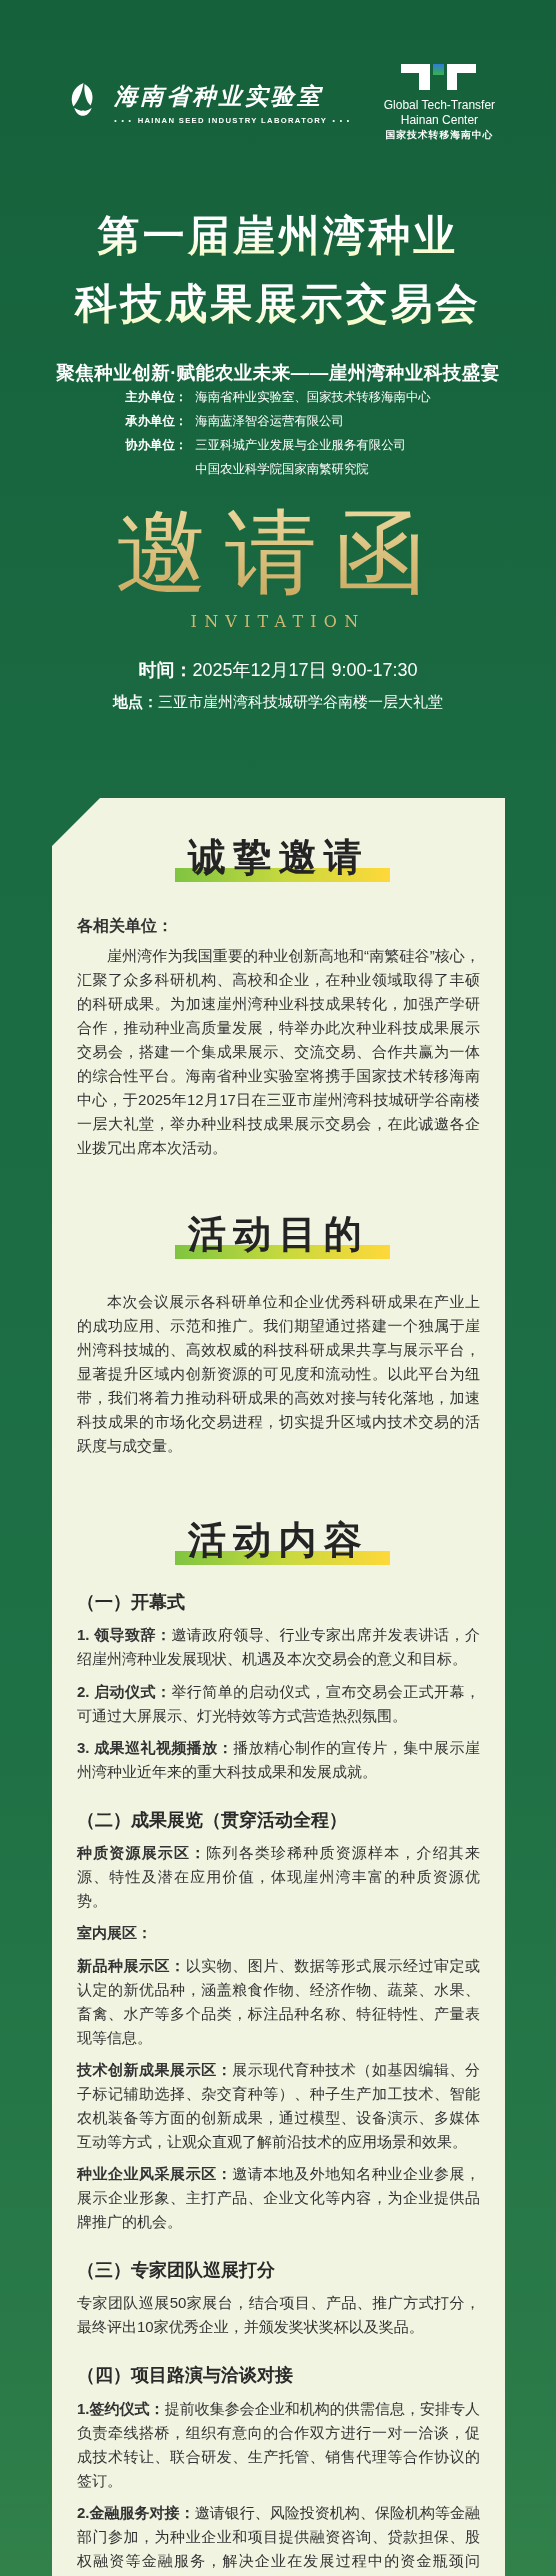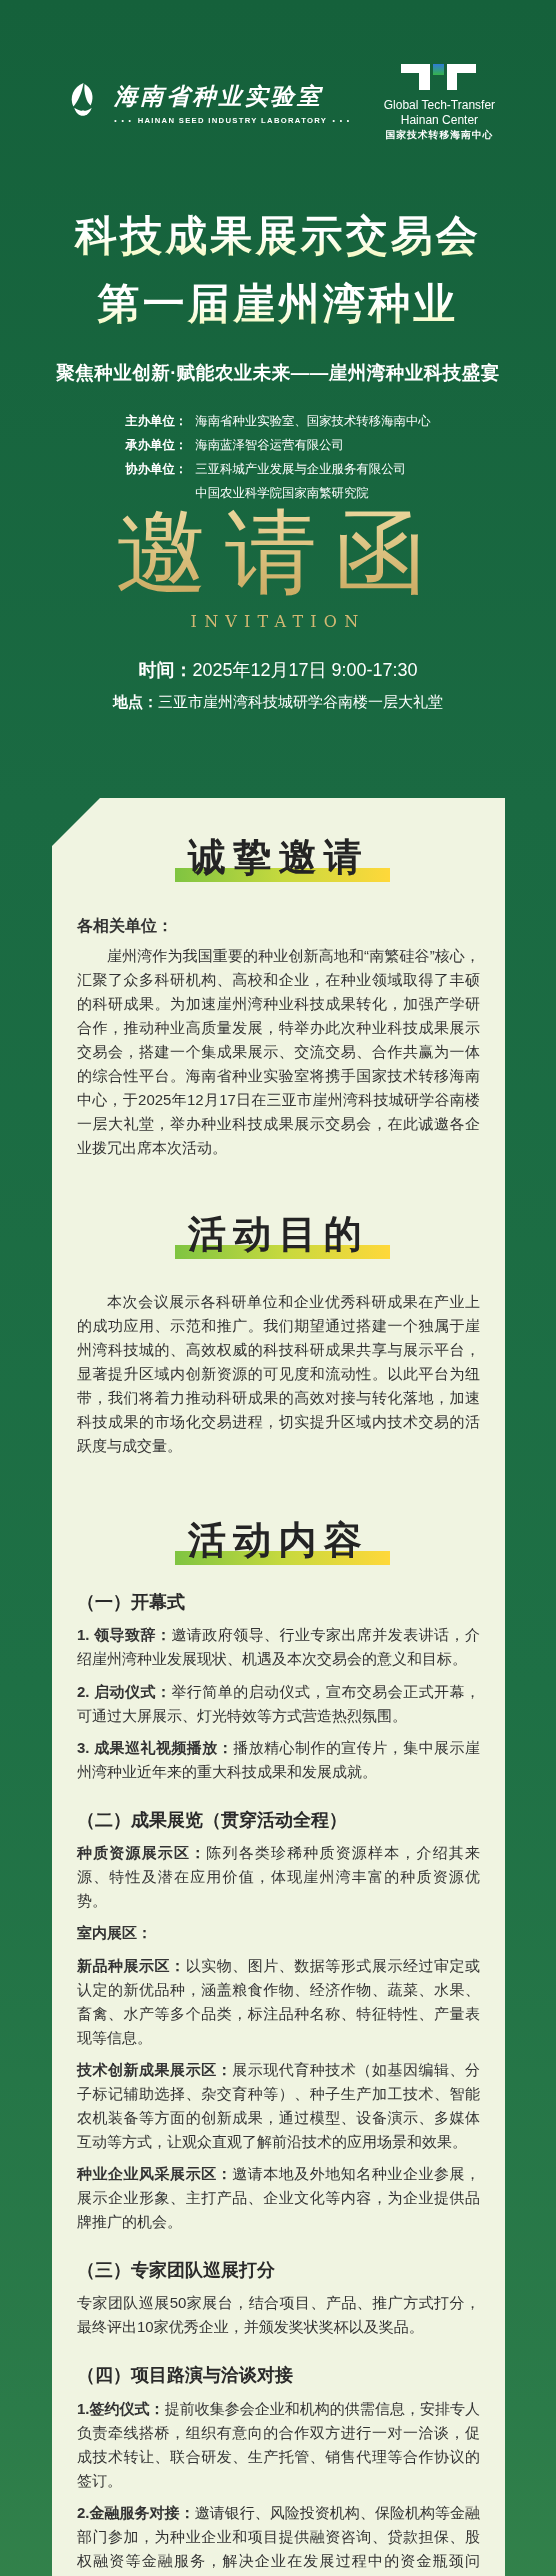--- a/index.html
+++ b/index.html
@@ -20,21 +20,21 @@
   .tt .sq{left:32px;top:0;width:11.3px;height:11.3px;background:linear-gradient(180deg,#2f7cd6,#35b34a);}
   .tt .b2{left:46px;top:0;width:29px;height:9.3px;}
   .tt .s2{left:46px;top:0;width:10.3px;height:26px;}
   .logo2 .en{font-size:12px;font-weight:400;}
   .logo2 .cn{font-size:9.8px;font-weight:700;margin-top:1px;letter-spacing:1px;}
   
   .hero{position:absolute;top:202px;left:0;width:100%;text-align:center;}
   .hero h1{margin:0;font-size:42px;font-weight:800;letter-spacing:3.1px;line-height:1.62;
     background:linear-gradient(180deg,#ffffff 48%,#eef79f 100%);-webkit-background-clip:text;background-clip:text;color:transparent;}
   .slogan{margin:21.6px 0 0;font-size:18.5px;font-weight:700;color:#fff;letter-spacing:0.5px;}
-  .orgs{display:inline-grid;grid-template-columns:70px auto;margin-top:24px;text-align:left;row-gap:0;}
+  .orgs{display:inline-grid;grid-template-columns:70px auto;text-align:left;row-gap:0;}
   .org-label{font-size:12.4px;font-weight:700;color:#fff;line-height:24px;white-space:nowrap;}
   .org-value{font-size:12.4px;color:#fff;line-height:24px;white-space:nowrap;}
   
   .invhead{position:absolute;top:502px;left:0;width:100%;text-align:center;color:#fff;}
   .callig{font-family:"DejaVu Serif","Liberation Serif",serif;font-size:92px;line-height:1.1;font-weight:500;letter-spacing:17.5px;padding-left:3px;
     background:linear-gradient(180deg,#ecd99f,#c9a85e);-webkit-background-clip:text;background-clip:text;color:transparent;}
   .latin{margin-top:9.3px;font-family:"DejaVu Serif","Liberation Serif",serif;font-size:16px;letter-spacing:7.2px;color:#d2b873;}
   .when{margin-top:27px;font-size:18px;}
   .where{margin-top:10.3px;font-size:15px;}
   .when b,.where b{font-weight:700;}
@@ -89,22 +89,22 @@
           <i class="b2"></i>
           <i class="s2"></i>
         </div>
       <div class="en">Global Tech-Transfer</div>
       <div class="en">Hainan Center</div>
       <div class="cn">国家技术转移海南中心</div>
     </div>
   </header>
 
   <section class="hero">
+    <h1>第一届崖州湾种业</h1>
     <h1>科技成果展示交易会</h1>
-    <h1>第一届崖州湾种业</h1>
     <p class="slogan">聚焦种业创新·赋能农业未来——崖州湾种业科技盛宴</p>
     <div class="orgs">
 
         <span class="org-label">主办单位：</span>
         <span class="org-value">海南省种业实验室、国家技术转移海南中心</span>
 
         <span class="org-label">承办单位：</span>
         <span class="org-value">海南蓝泽智谷运营有限公司</span>
 
         <span class="org-label">协办单位：</span>

